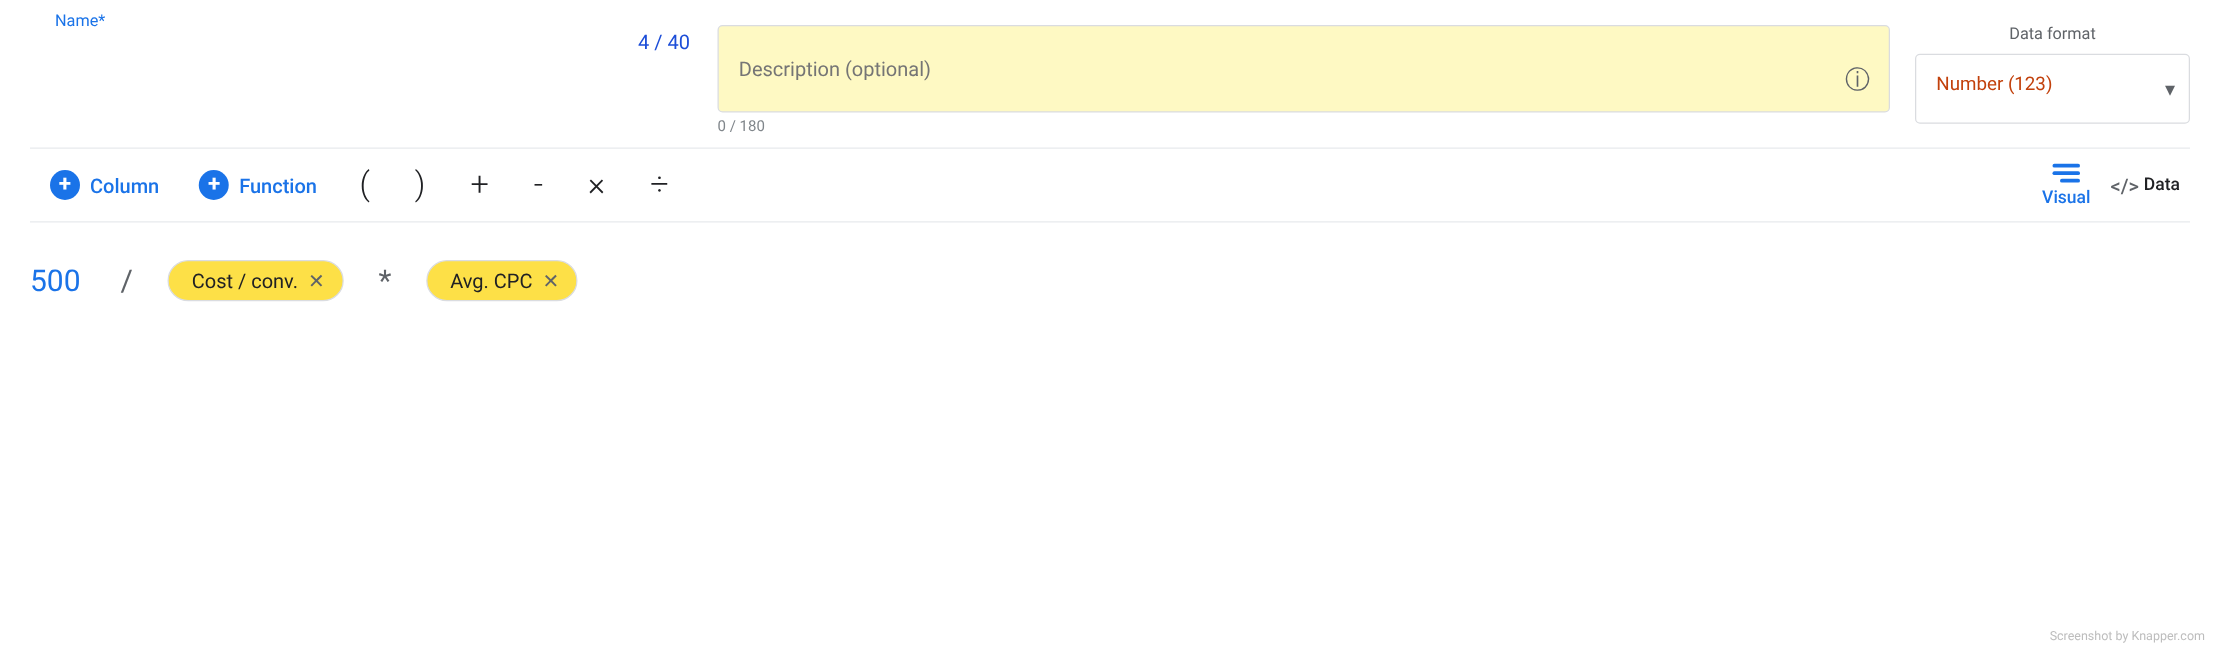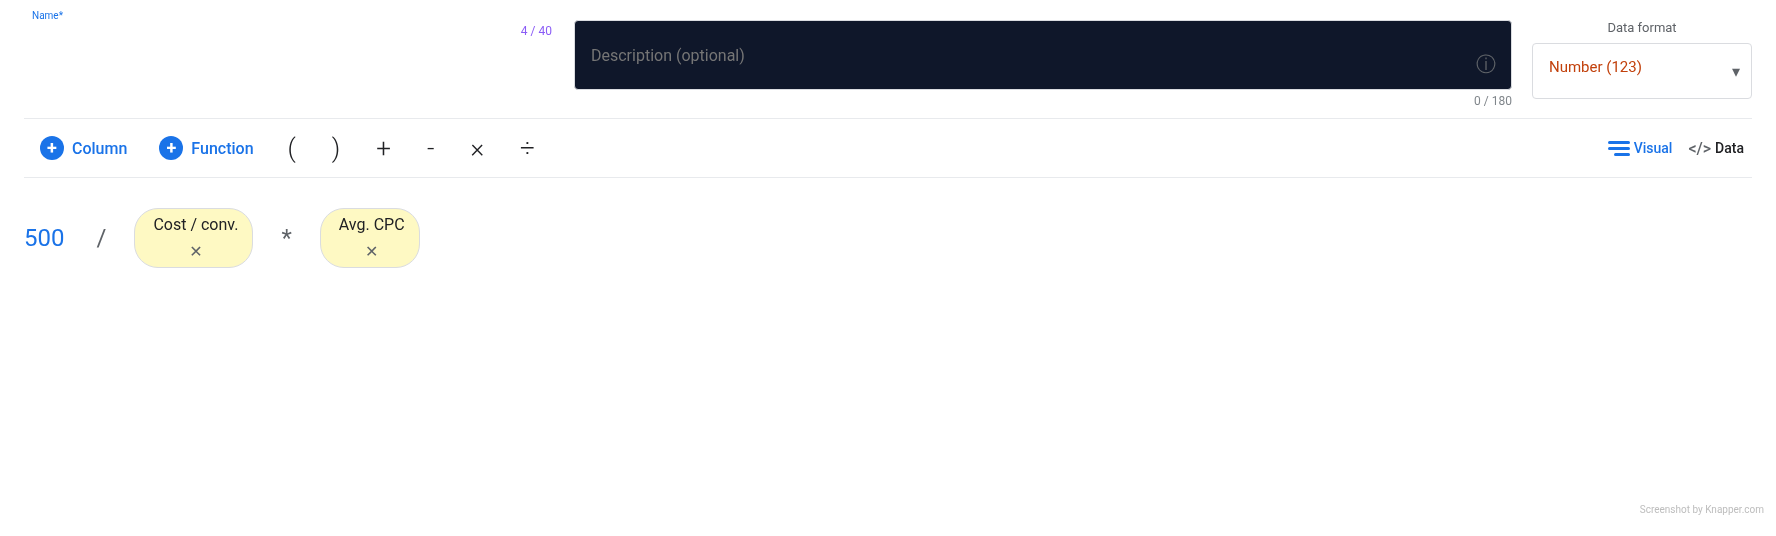--- a/index.html
+++ b/index.html
@@ -32,76 +32,76 @@
 
     .name-field-wrapper {
       position: relative;
       width: 530px;
       flex-shrink: 0;
     }
 
     .name-label {
       position: absolute;
       top: -10px;
-      left: 4px;
+      left: 16px;
       background: #fff;
       padding: 0 4px;
-      font-size: 10px;
+      font-size: 13px;
       color: #1a73e8;
       font-weight: 400;
     }
 
     .name-input {
       width: 100%;
       border: 2px solid #1a73e8;
       border-radius: 4px;
       padding: 18px 16px 10px 16px;
       font-size: 22px;
       color: #202124;
       outline: none;
       background: #fff;
     }
 
     .char-count {
       text-align: right;
-      font-size: 12px;
-      color: #8b5cf6;
+      font-size: 16px;
+      color: #1d4ed8;
       margin-top: 4px;
       padding-right: 2px;
     }
 
     .description-wrapper {
       position: relative;
       flex: 1;
     }
 
     .description-input {
       width: 100%;
       border: 1.5px solid #dadce0;
       border-radius: 4px;
       padding: 18px 50px 18px 16px;
       font-size: 16px;
       color: #80868b;
       outline: none;
-      background: #0f172a;
+      background: #fef9c3;
       height: 70px;
     }
 
     .description-icon {
       position: absolute;
       right: 16px;
       top: 50%;
       transform: translateY(-50%);
       color: #5f6368;
       font-size: 20px;
       cursor: pointer;
     }
 
     .desc-char-count {
-      text-align: right;
+      text-align: left;
       font-size: 12px;
       color: #80868b;
       margin-top: 4px;
     }
 
     .data-format-wrapper {
       flex-shrink: 0;
       width: 220px;
     }
 
@@ -195,21 +195,21 @@
 
     .view-toggle {
       display: flex;
       align-items: center;
       gap: 16px;
       padding-right: 8px;
     }
 
     .visual-btn {
       display: flex;
-      flex-direction: row;
+      flex-direction: column;
       align-items: center;
       gap: 4px;
       cursor: pointer;
       color: #1a73e8;
       font-size: 14px;
       font-weight: 500;
       background: none;
       border: none;
       outline: none;
     }
@@ -272,24 +272,23 @@
 
     .formula-chip {
       display: inline-flex;
       align-items: center;
       gap: 8px;
       border: 1.5px solid #dadce0;
       border-radius: 24px;
       padding: 6px 14px 6px 18px;
       font-size: 16px;
       color: #202124;
-      background: #fef9c3;
+      background: #fde047;
       cursor: pointer;
       margin: 0 4px;
-      flex-direction: column;
     }
 
     .formula-chip .chip-close {
       color: #5f6368;
       font-size: 16px;
       cursor: pointer;
       font-weight: 400;
     }
 
     .screenshot-credit {

